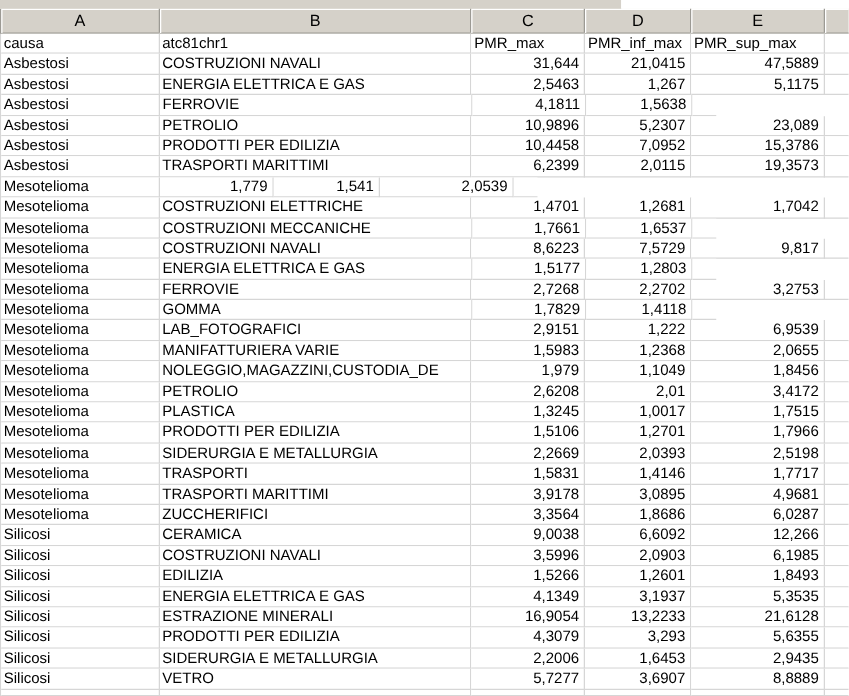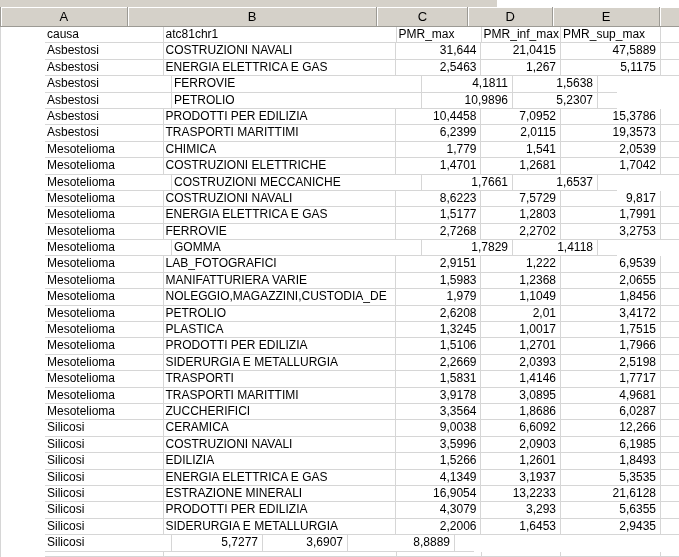--- a/index.html
+++ b/index.html
@@ -39,21 +39,21 @@
 
   .w-a { width: 127px; }
   .w-b { width: 250px; }
   .w-c { width: 91px; }
   .w-d { width: 85px; }
   .w-e { width: 107px; }
   .w-f { width: 19px; }
 
   
   .grid { border-left: 1px solid #d6d6d6; box-sizing: border-box; }
-  .row { display: flex; height: 16.4px; padding-left: 44px; }
+  .row { display: flex; height: 16.4px; }
   .row.partial { height: 5.2px; }
   .cell {
     box-sizing: border-box;
     border-right: 1px solid #d6d6d6;
     border-bottom: 1px solid #d6d6d6;
     white-space: nowrap;
     overflow: hidden;
     line-height: 15.5px;
     padding: 0 3px 0 2px;
     background: #ffffff;
@@ -110,41 +110,41 @@
         <div class="cell w-b">FERROVIE</div>
         <div class="cell w-c num">4,1811</div>
         <div class="cell w-d num">1,5638</div>
         <div class="cell w-f"></div>
       </div>
       <div class="row">
         <div class="cell w-a">Asbestosi</div>
         <div class="cell w-b">PETROLIO</div>
         <div class="cell w-c num">10,9896</div>
         <div class="cell w-d num">5,2307</div>
+        <div class="cell w-e num">23,089</div>
         <div class="cell w-f"></div>
       </div>
       <div class="row">
         <div class="cell w-a">Asbestosi</div>
         <div class="cell w-b">PRODOTTI PER EDILIZIA</div>
         <div class="cell w-c num">10,4458</div>
         <div class="cell w-d num">7,0952</div>
         <div class="cell w-e num">15,3786</div>
         <div class="cell w-f"></div>
       </div>
       <div class="row">
         <div class="cell w-a">Asbestosi</div>
         <div class="cell w-b">TRASPORTI MARITTIMI</div>
         <div class="cell w-c num">6,2399</div>
         <div class="cell w-d num">2,0115</div>
         <div class="cell w-e num">19,3573</div>
         <div class="cell w-f"></div>
       </div>
       <div class="row">
         <div class="cell w-a">Mesotelioma</div>
-        <div class="cell w-b">CHIMICA</div>
         <div class="cell w-c num">1,779</div>
         <div class="cell w-d num">1,541</div>
         <div class="cell w-e num">2,0539</div>
         <div class="cell w-f"></div>
       </div>
       <div class="row">
         <div class="cell w-a">Mesotelioma</div>
         <div class="cell w-b">COSTRUZIONI ELETTRICHE</div>
         <div class="cell w-c num">1,4701</div>
         <div class="cell w-d num">1,2681</div>
@@ -164,21 +164,20 @@
         <div class="cell w-c num">8,6223</div>
         <div class="cell w-d num">7,5729</div>
         <div class="cell w-e num">9,817</div>
         <div class="cell w-f"></div>
       </div>
       <div class="row">
         <div class="cell w-a">Mesotelioma</div>
         <div class="cell w-b">ENERGIA ELETTRICA E GAS</div>
         <div class="cell w-c num">1,5177</div>
         <div class="cell w-d num">1,2803</div>
-        <div class="cell w-e num">1,7991</div>
         <div class="cell w-f"></div>
       </div>
       <div class="row">
         <div class="cell w-a">Mesotelioma</div>
         <div class="cell w-b">FERROVIE</div>
         <div class="cell w-c num">2,7268</div>
         <div class="cell w-d num">2,2702</div>
         <div class="cell w-e num">3,2753</div>
         <div class="cell w-f"></div>
       </div>
@@ -320,20 +319,21 @@
       <div class="row">
         <div class="cell w-a">Silicosi</div>
         <div class="cell w-b">SIDERURGIA E METALLURGIA</div>
         <div class="cell w-c num">2,2006</div>
         <div class="cell w-d num">1,6453</div>
         <div class="cell w-e num">2,9435</div>
         <div class="cell w-f"></div>
       </div>
       <div class="row">
         <div class="cell w-a">Silicosi</div>
+        <div class="cell w-b">VETRO</div>
         <div class="cell w-c num">5,7277</div>
         <div class="cell w-d num">3,6907</div>
         <div class="cell w-e num">8,8889</div>
         <div class="cell w-f"></div>
       </div>
       <div class="row partial">
         <div class="cell w-a"></div>
         <div class="cell w-b"></div>
         <div class="cell w-c"></div>
         <div class="cell w-d"></div>

